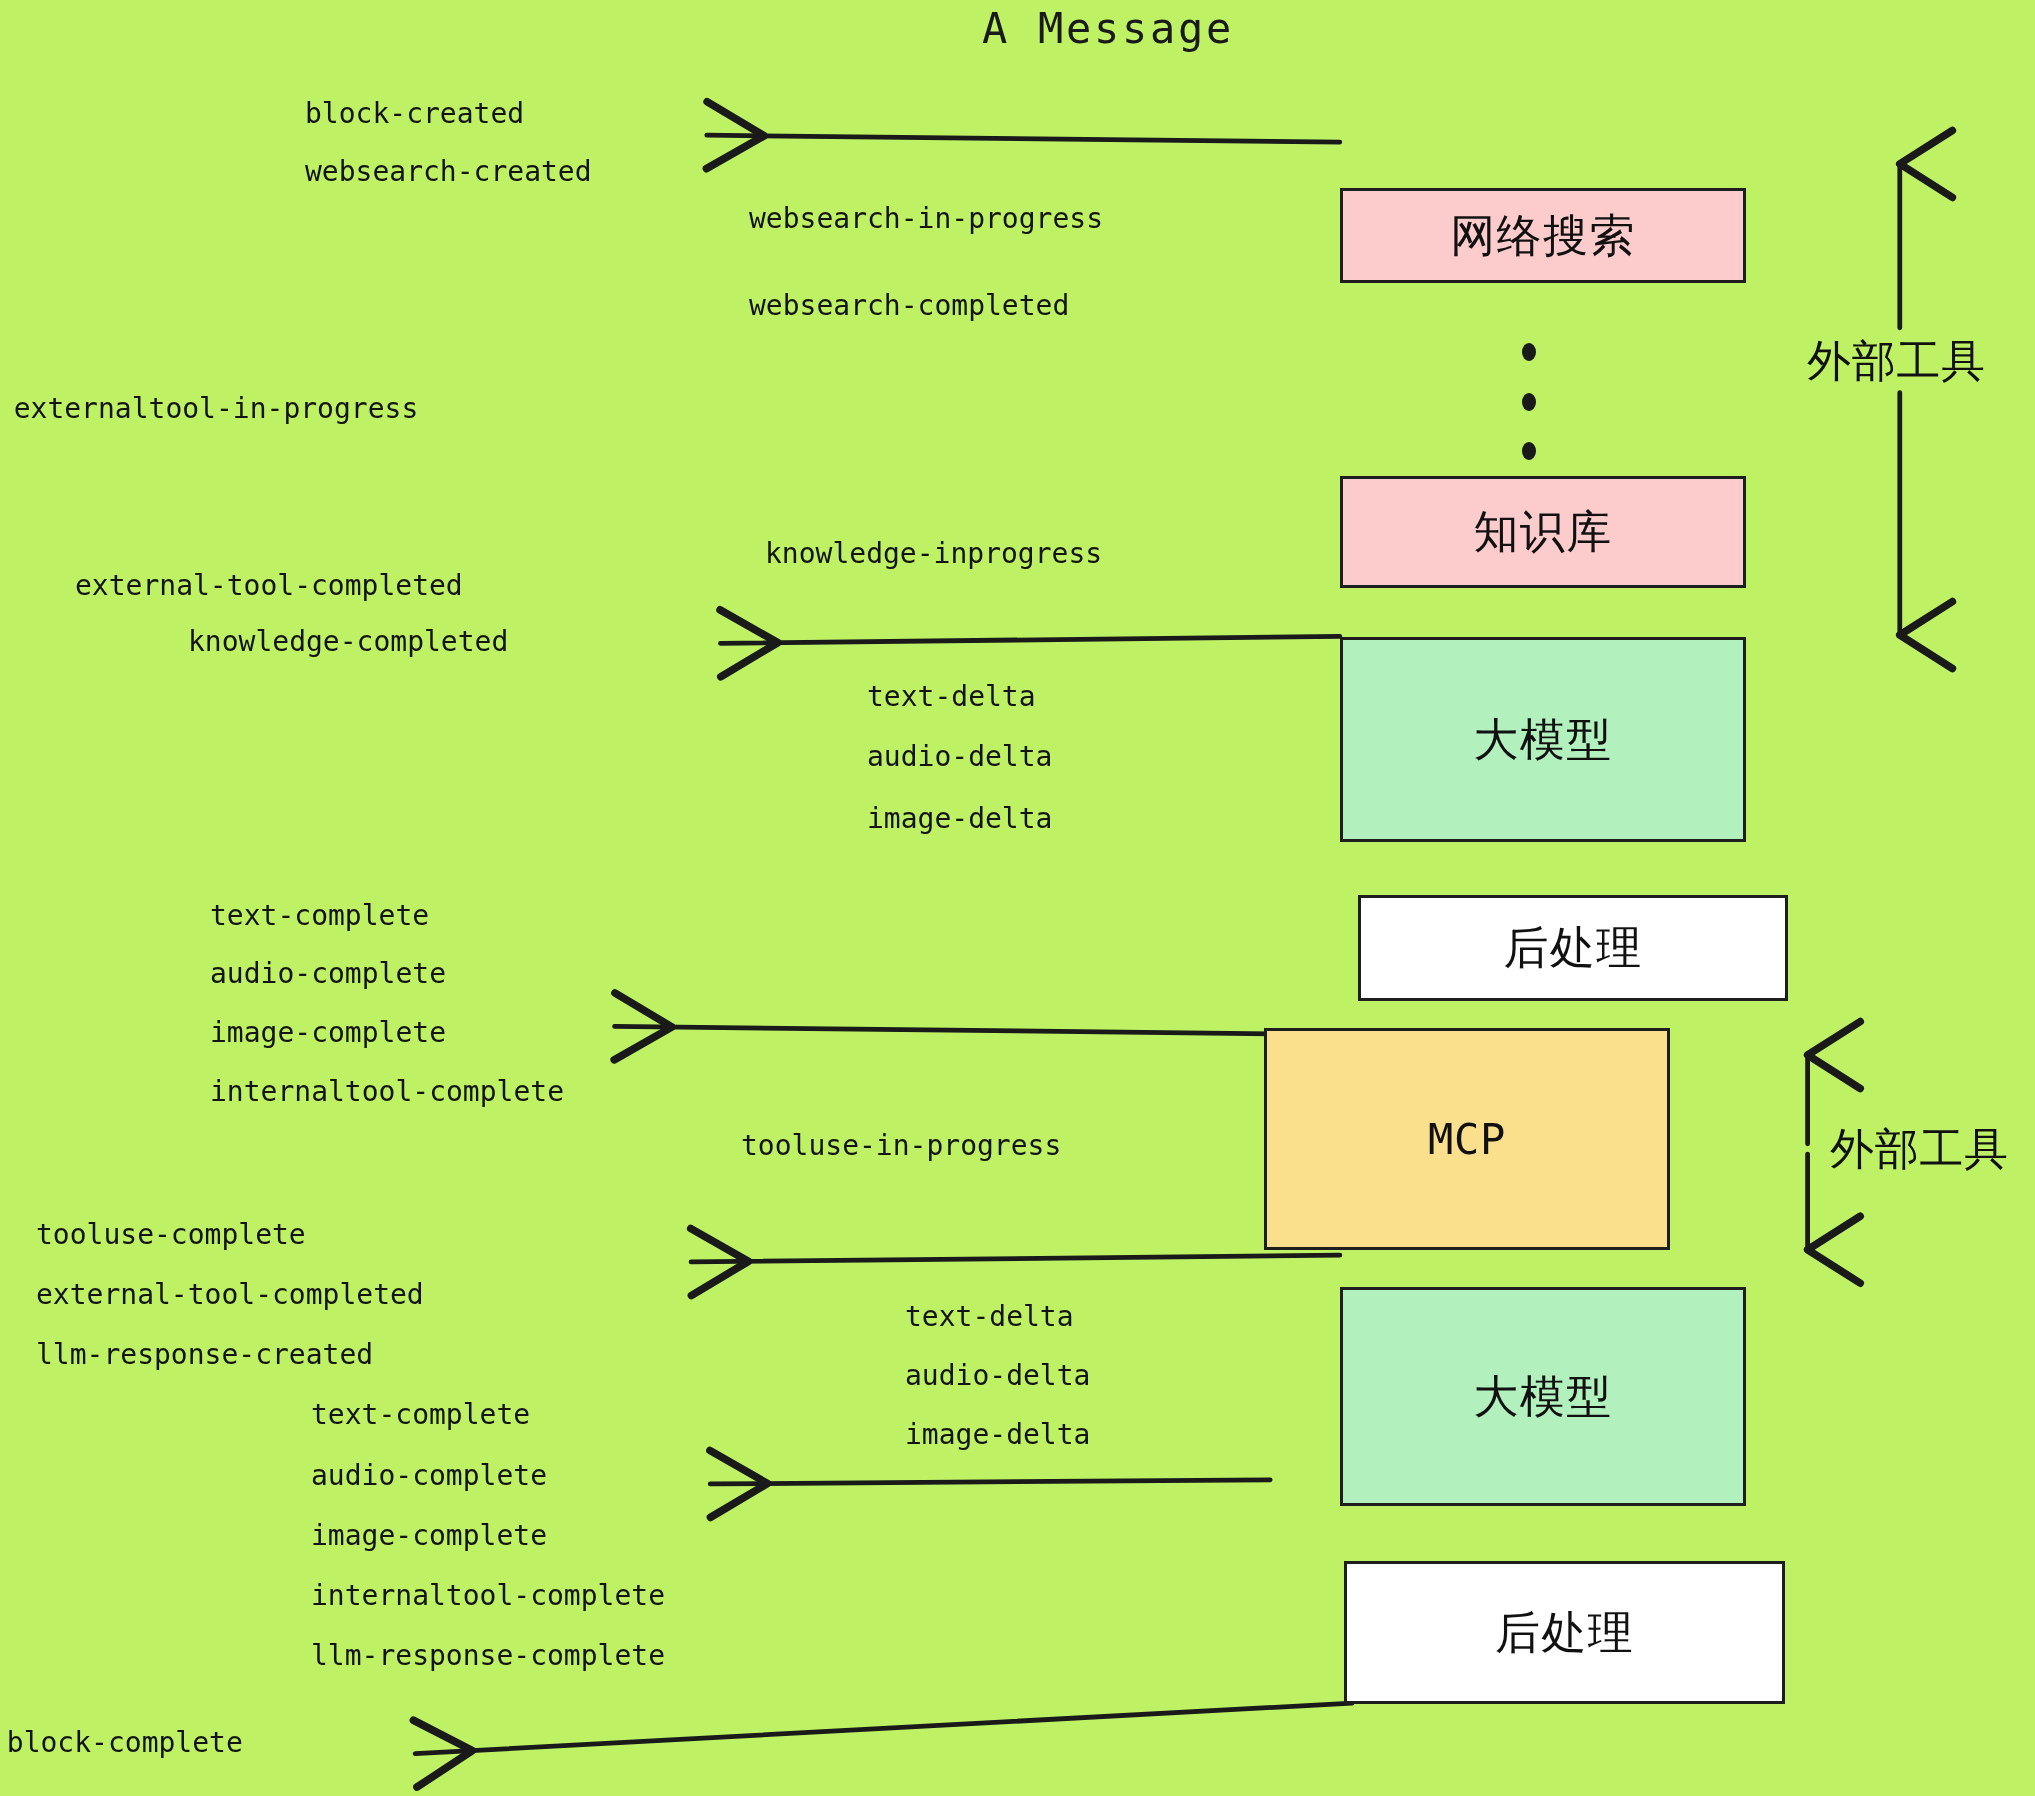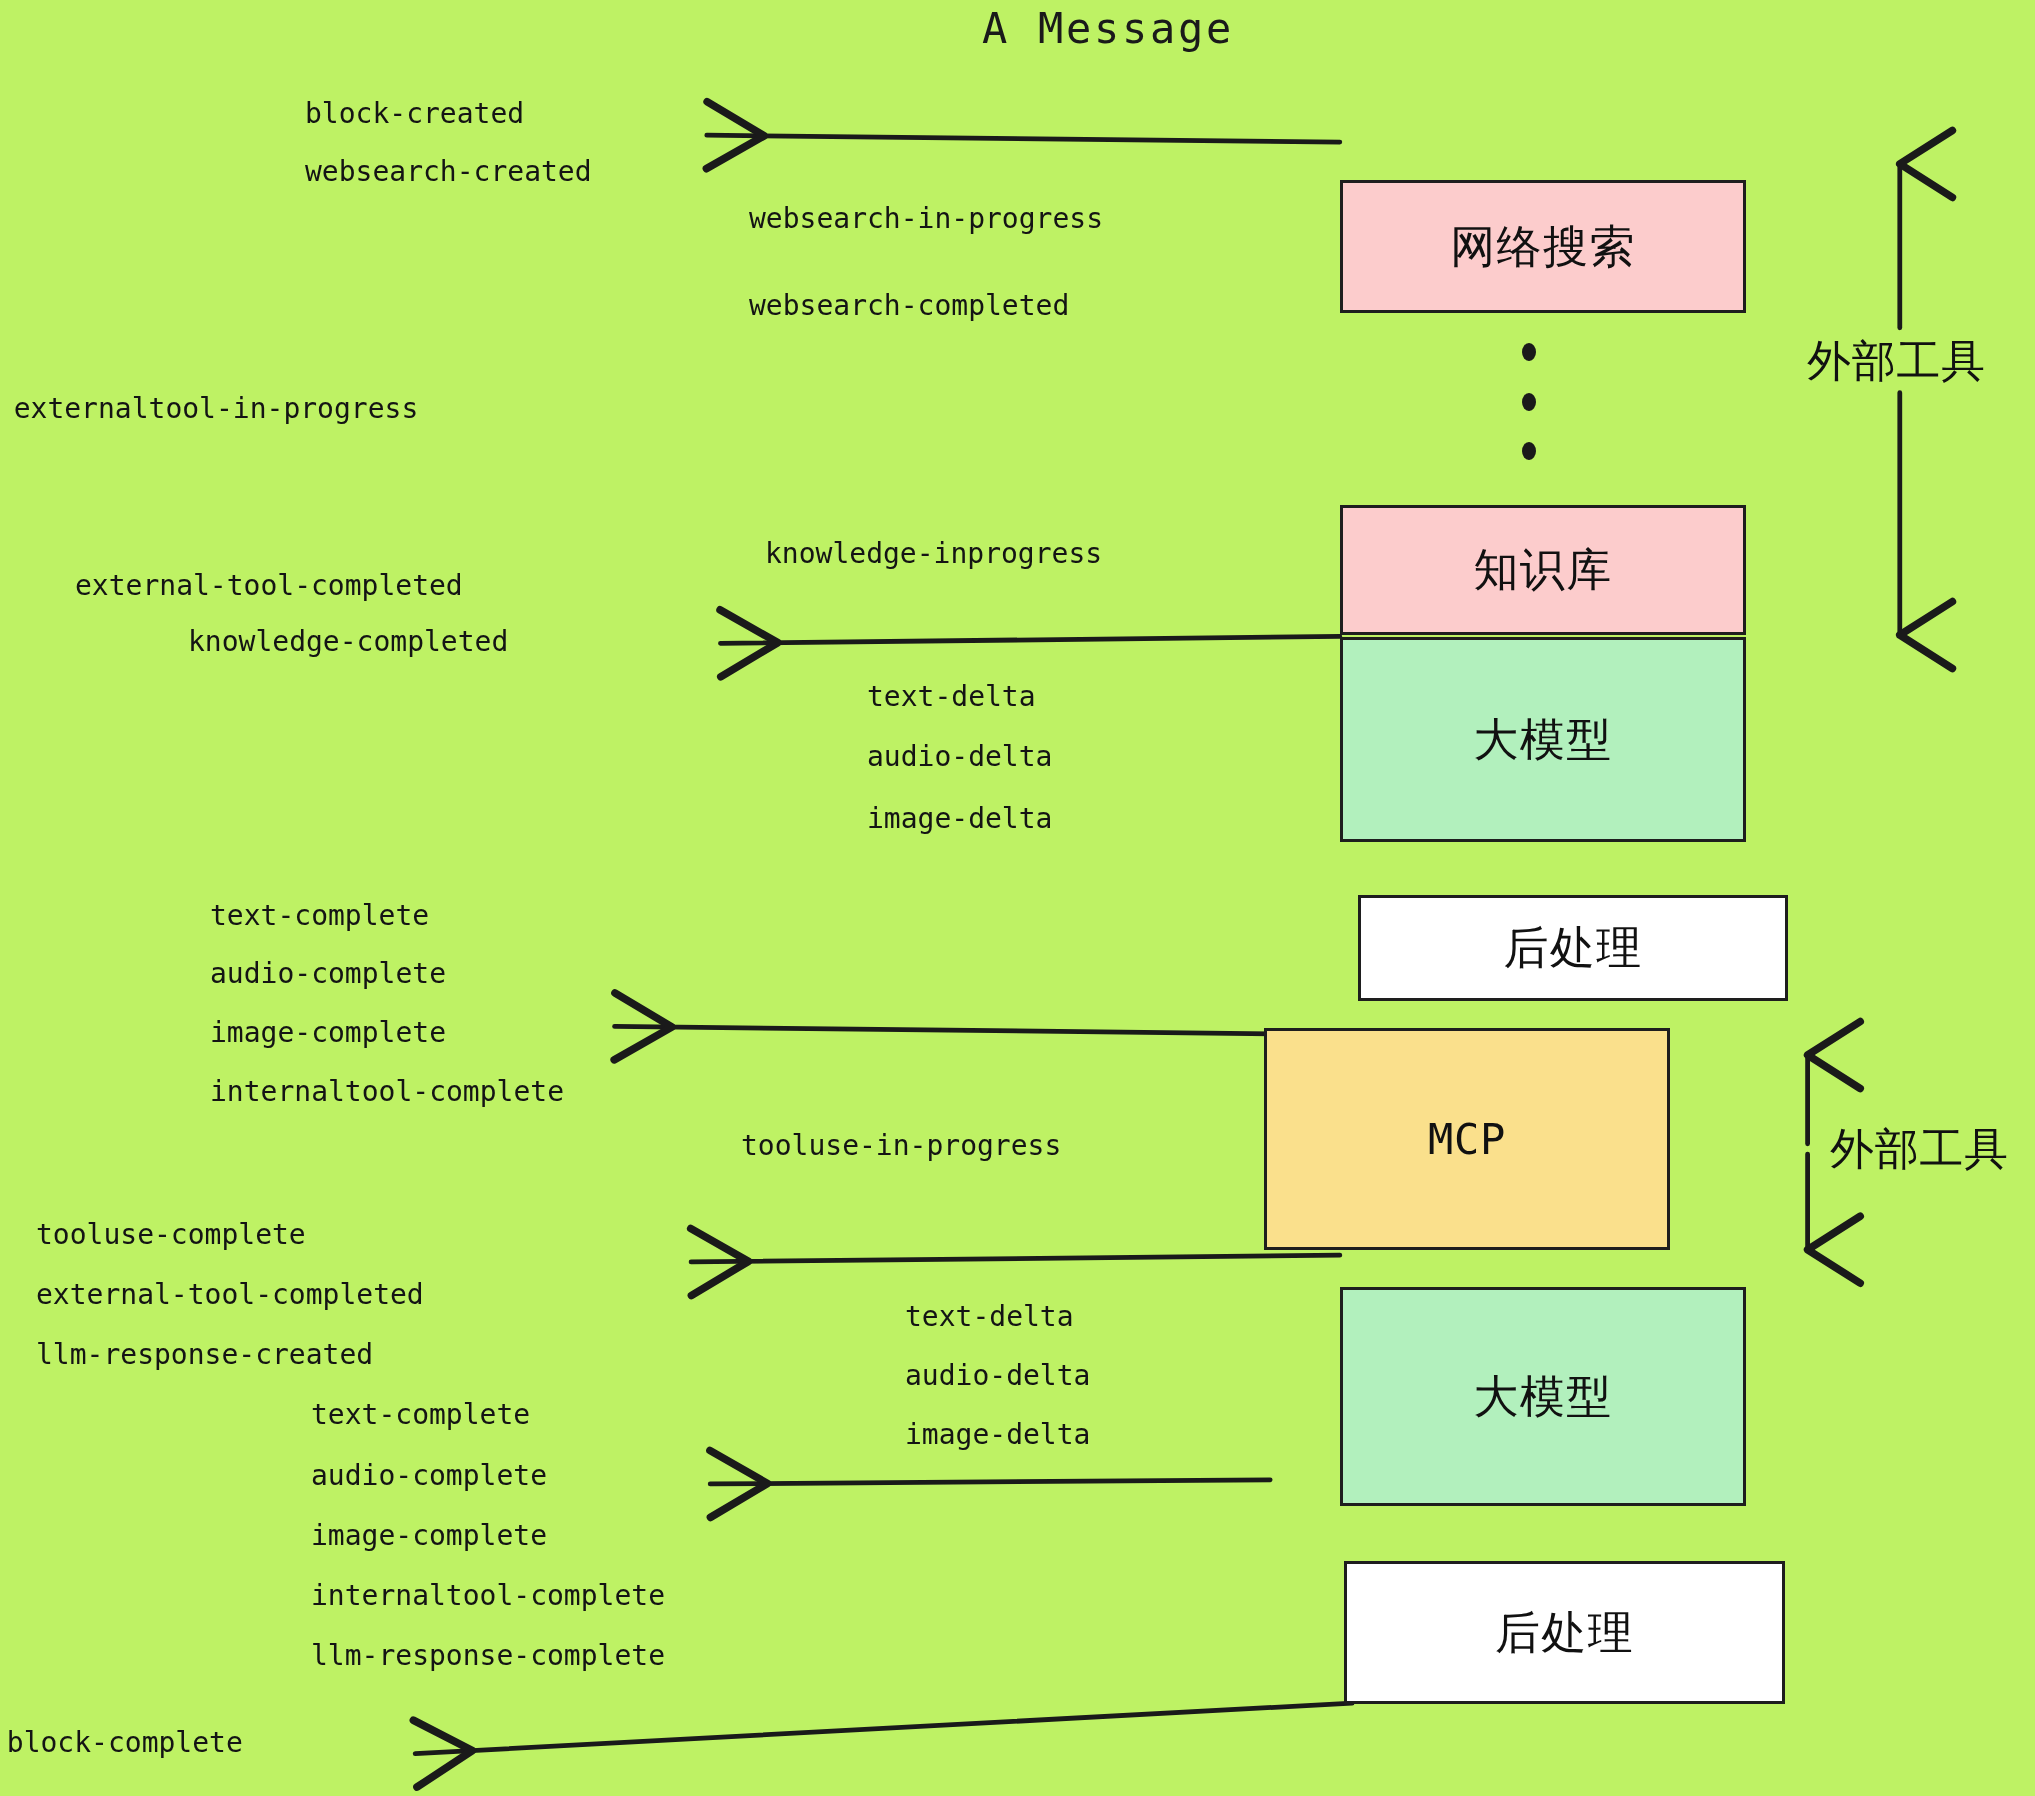--- a/index.html
+++ b/index.html
@@ -129,31 +129,31 @@
       <line x1="2782" y1="480" x2="2782" y2="240" stroke="#1a1a1a" stroke-width="7" marker-end="url(#ah-up)" stroke-linecap="round"></line>
       <line x1="2782" y1="575" x2="2782" y2="930" stroke="#1a1a1a" stroke-width="7" marker-end="url(#ah-dn)" stroke-linecap="round"></line>
     </g>
 
     <g>
       <line x1="2647" y1="1675" x2="2647" y2="1545" stroke="#1a1a1a" stroke-width="7" marker-end="url(#ah-up)" stroke-linecap="round"></line>
       <line x1="2647" y1="1690" x2="2647" y2="1830" stroke="#1a1a1a" stroke-width="7" marker-end="url(#ah-dn)" stroke-linecap="round"></line>
     </g>
   </svg>
 
-  <div class="box" style="left:1340px; top:180px; width:406px; height:133px; background:#fccccc;">
+  <div class="box" style="left:1340px; top:188px; width:406px; height:95px; background:#fccccc;">
     <span class="box-label">网络搜索</span>
   </div>
 
   <div class="dots" style="left:1521px; top:343px; width:16.4px; height:117px;">
     <span></span>
     <span></span>
     <span></span>
   </div>
 
-  <div class="box" style="left:1340px; top:505px; width:406px; height:130px; background:#fccccc;">
+  <div class="box" style="left:1340px; top:476px; width:406px; height:112px; background:#fccccc;">
     <span class="box-label">知识库</span>
   </div>
 
   <div class="box" style="left:1340px; top:637px; width:406px; height:205px; background:#b2f0bd;">
     <span class="box-label">大模型</span>
   </div>
 
   <div class="box" style="left:1358px; top:895px; width:430px; height:106px; background:#ffffff;">
     <span class="box-label">后处理</span>
   </div>

